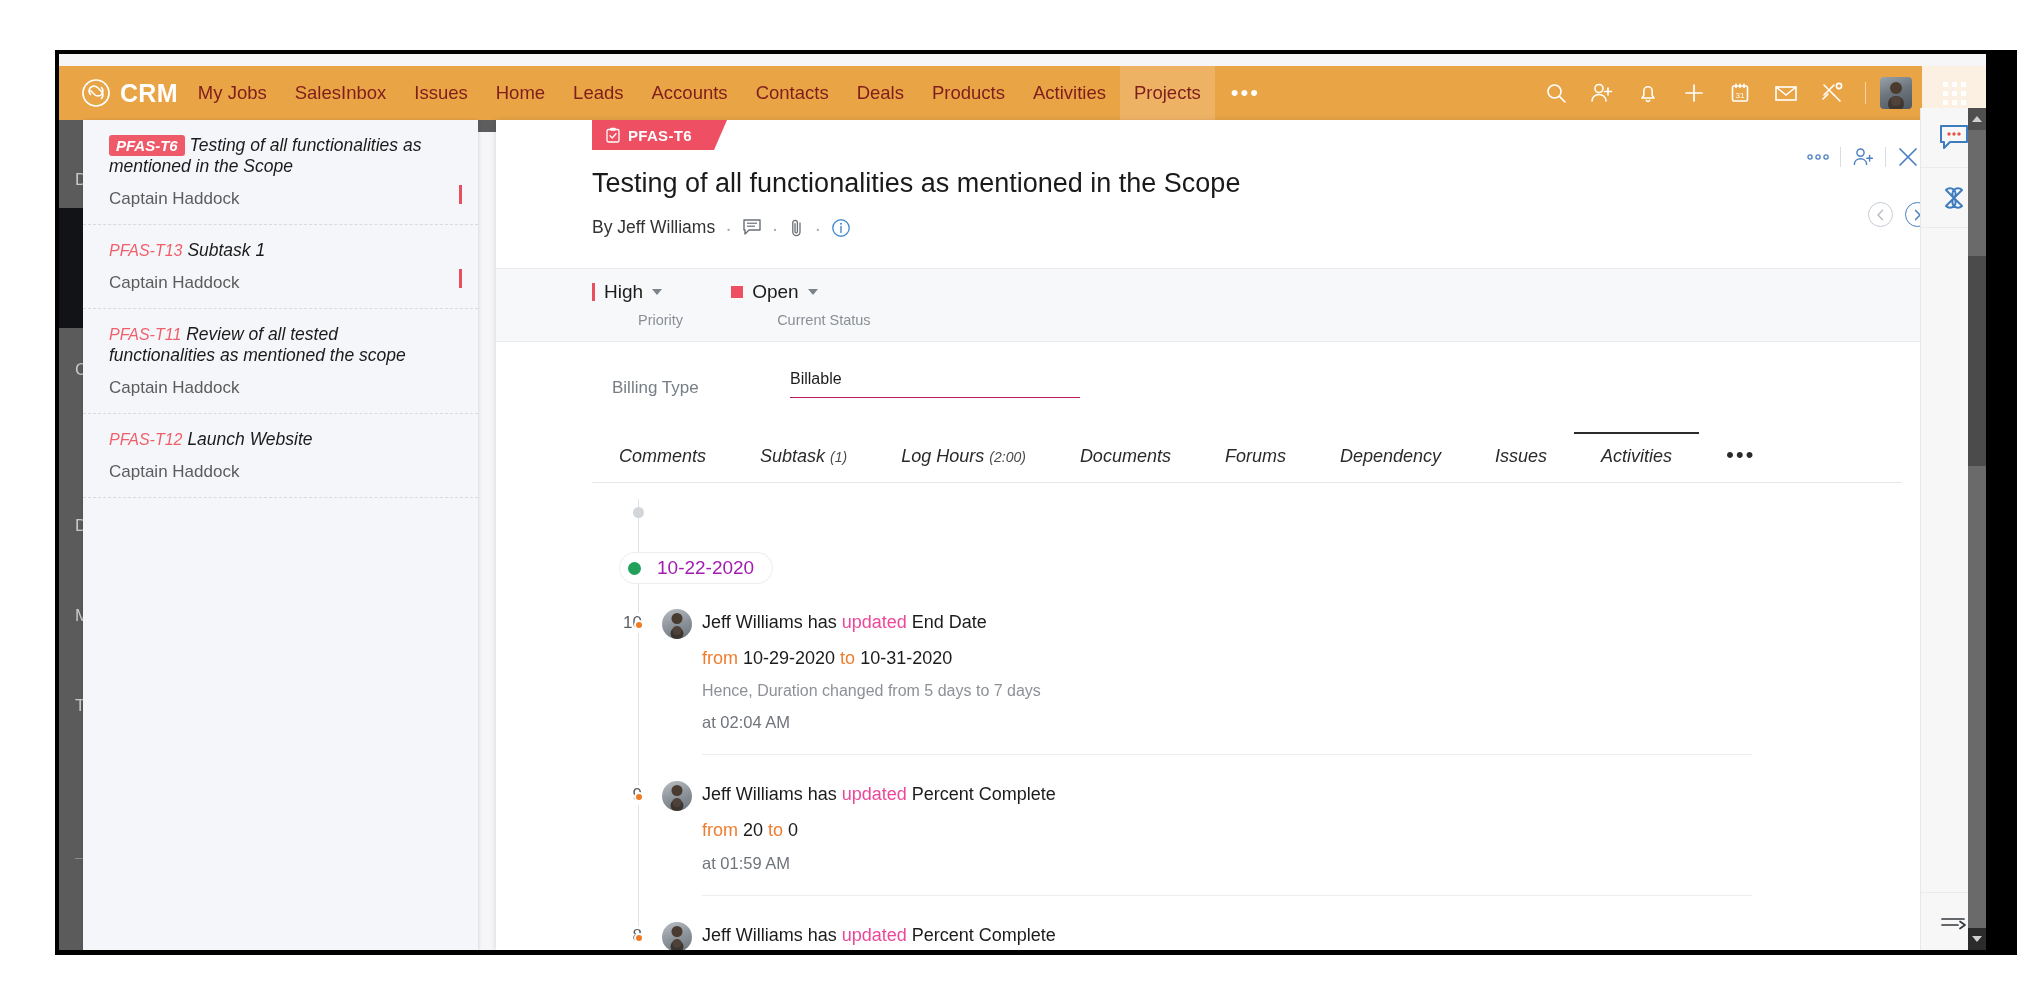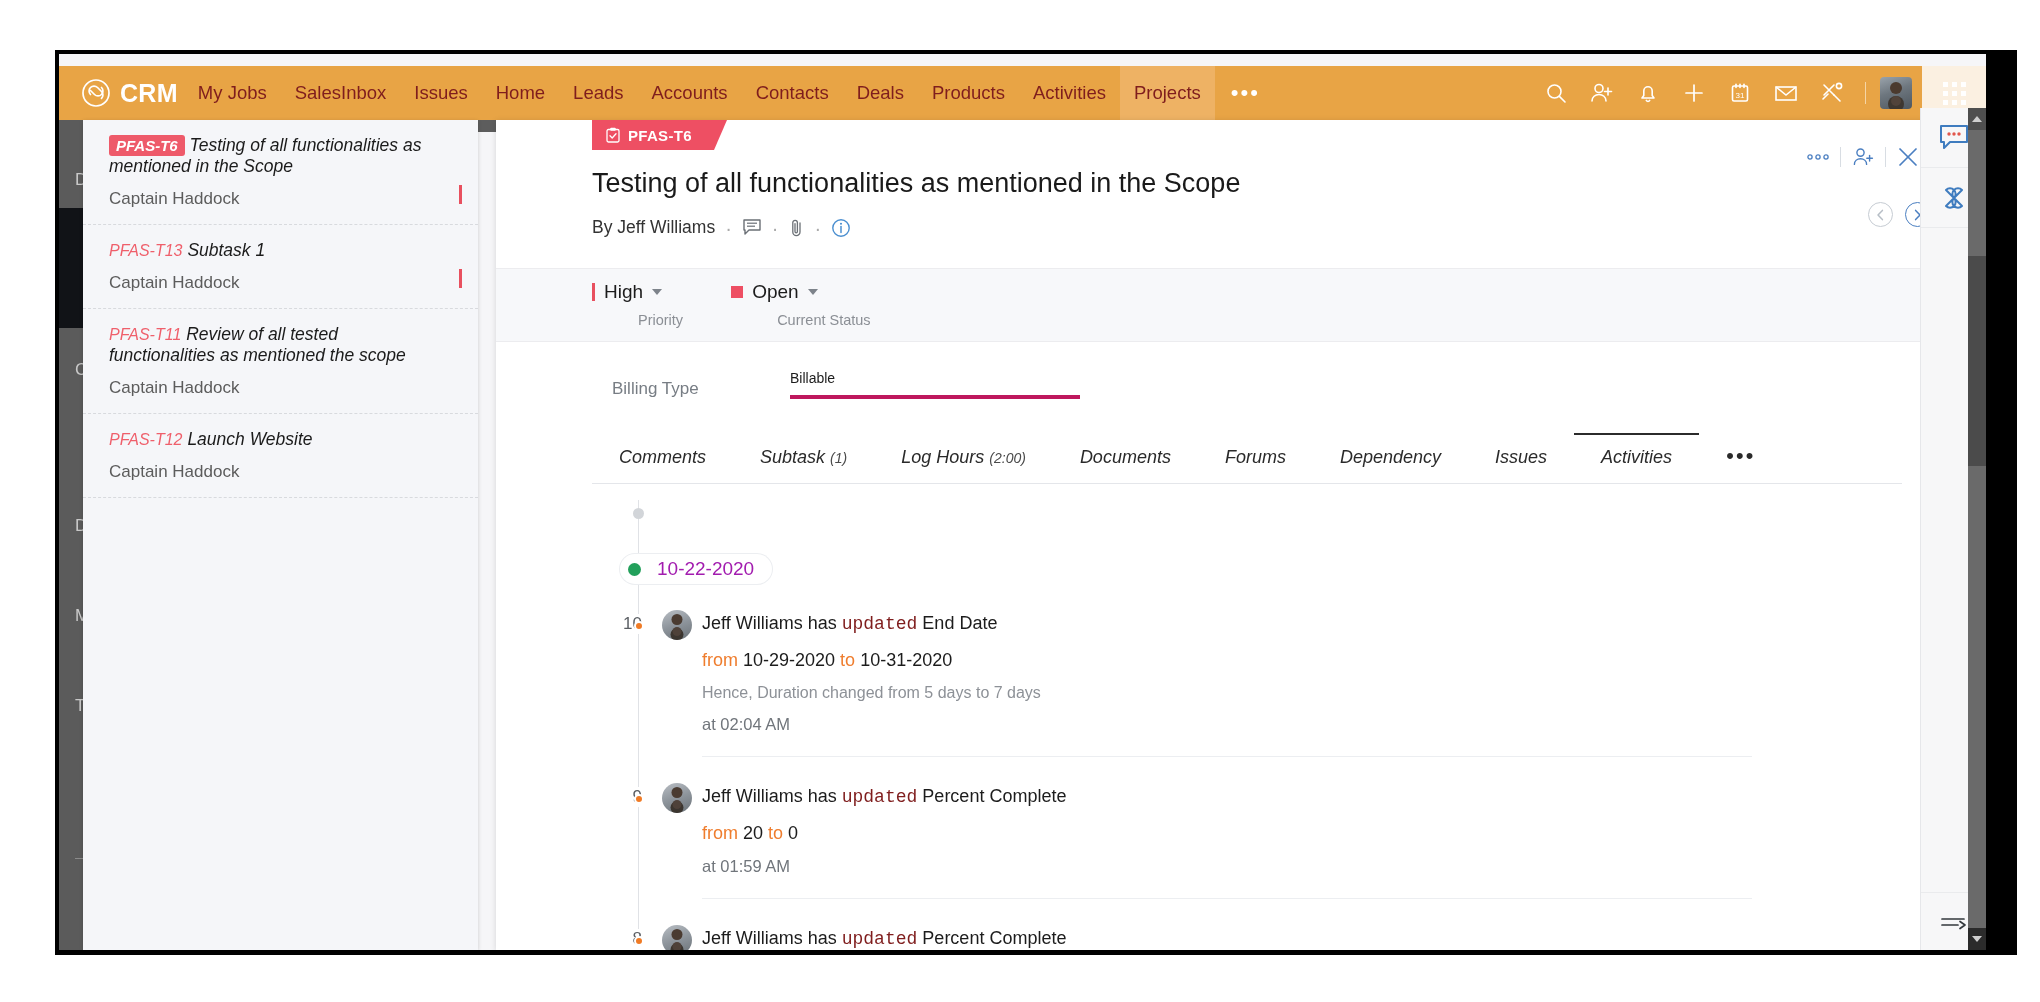--- a/index.html
+++ b/index.html
@@ -209,22 +209,22 @@
   .metaval { display:flex; align-items:center; gap:9px; font-size:19px; color:#1c1c1c; }
   .metalbl { font-size:14.5px; color:#8b8f95; margin-top: 9px; margin-left: 46px; }
   .prio-bar { width:3px; height:18px; background:#e8505f; display:inline-block; }
   .stat-sq { width:12px;height:12px;background:#ee4f63;display:inline-block; }
   .chev { width:0;height:0;border-left:5px solid transparent;border-right:5px solid transparent;
           border-top:6px solid #7d838a; cursor:pointer; }
 
   .billrow { padding: 28px 0 0 116px; display:flex; align-items:flex-end; }
   .billlbl { font-size:17px; color:#777d84; width: 178px; }
   .billval {
-    font-size:14px; color:#1c1c1c; width: 290px;
-    border-bottom: 4px solid #be185d; padding-bottom: 9px;
+    font-size:16px; color:#1c1c1c; width: 290px;
+    border-bottom: 1px solid #be185d; padding-bottom: 9px;
   }
 
   .tabbar {
     margin: 34px 0 16px 96px; width: 1310px;
     border-bottom: 1px solid #e4e6ea;
     display: flex; align-items: flex-start; font-style: italic;
   }
   .tab {
     padding: 12px 27px 14px 27px; font-size: 18px; color: #2a2a2a;
     cursor: pointer; white-space: nowrap; border-top: 2px solid transparent;
@@ -267,21 +267,21 @@
     background: linear-gradient(160deg,#b9bec4 0%,#8d949b 50%,#6a7177 100%);
     overflow:hidden;
   }
   .actitem .av::after {
     content:""; position:absolute; left:50%; top:4px; transform:translateX(-50%);
     width:11px;height:11px;border-radius:50%;background:#4a3b31;
     box-shadow: 0 12px 0 -1px #4e4139, 0 15px 0 1px #3b352f;
   }
   .actitem .body { margin-left: 14px; }
   .aline1 { font-size: 18px; color: #1c1c1c; line-height: 26px; }
-  .aline1 .upd { color: #7f1d1d; font-family: Liberation Mono, monospace; }
+  .aline1 .upd { color: #ec4899; }
   .aline2 { font-size: 18px; color:#1c1c1c; margin-top: 13px; }
   .aline2 .kw { color: #ef7d2e; }
   .anote { font-size: 16px; color: #8d9197; margin-top: 13px; }
   .atime { font-size: 16.5px; color:#70757b; margin-top: 13px; }
   .arule { margin: 22px 0 0 110px; height:1px; background:#eceef1; width: 1050px; }
 
   
   #detailscroll {
     position:absolute; right: 2px; top: 0; width: 9px; height: 830px; background: #ffffff;
   }

